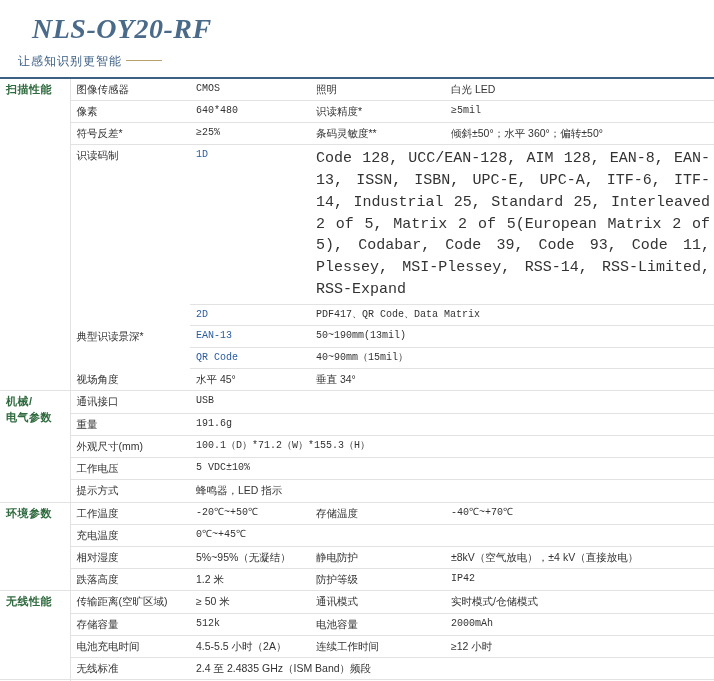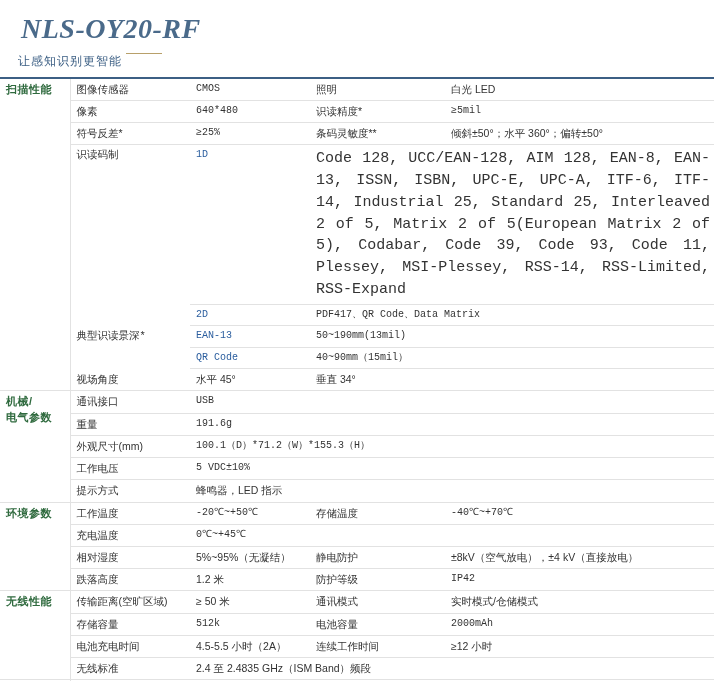--- a/index.html
+++ b/index.html
@@ -16,41 +16,42 @@
 
   
   .header { padding: 14px 0 0 0; }
   .model {
     font-family: "Liberation Serif", serif;
     font-style: italic;
     font-weight: bold;
     font-size: 28px;
     letter-spacing: 0.5px;
     color: #4a6a8a;
-    padding-left: 21px;
+    padding-left: 32px;
     line-height: 1.1;
   }
   .subrow {
     display: flex;
     align-items: flex-end;
     justify-content: space-between;
     padding: 8px 18px 0 18px;
   }
   .subtitle {
     font-size: 16px;
     font-weight: bold;
     color: #3c5f84;
     letter-spacing: 1px;
   }
   .slogan {
     font-size: 12px;
     color: #3c5f84;
     letter-spacing: 1px;
     white-space: nowrap;
     display: flex;
+    align-items: center;
     gap: 4px;
   }
   .slogan .dash {
     display: inline-block;
     width: 36px;
     height: 1px;
     background: #b8a06a;
     margin-bottom: 2px;
   }
   .topline {
@@ -107,21 +108,21 @@
     font-size: 10px;
     margin-left: 42px;
   }
   .codes {
     font-family: "Liberation Mono", monospace;
     font-size: 15px;
     line-height: 1.75;
     text-align: justify;
     padding-right: 12px;
   }
-  .nb { border-bottom: none !important; font-family: Liberation Mono, monospace; }
+  .nb { border-bottom: none !important; }
   .grouplabel-two { line-height: 1.6; }
 </style>
 </head>
 <body>
 
 <div class="page">
 
   <div class="header">
     <div class="model">NLS-OY20-RF</div>
     <div class="subrow">

